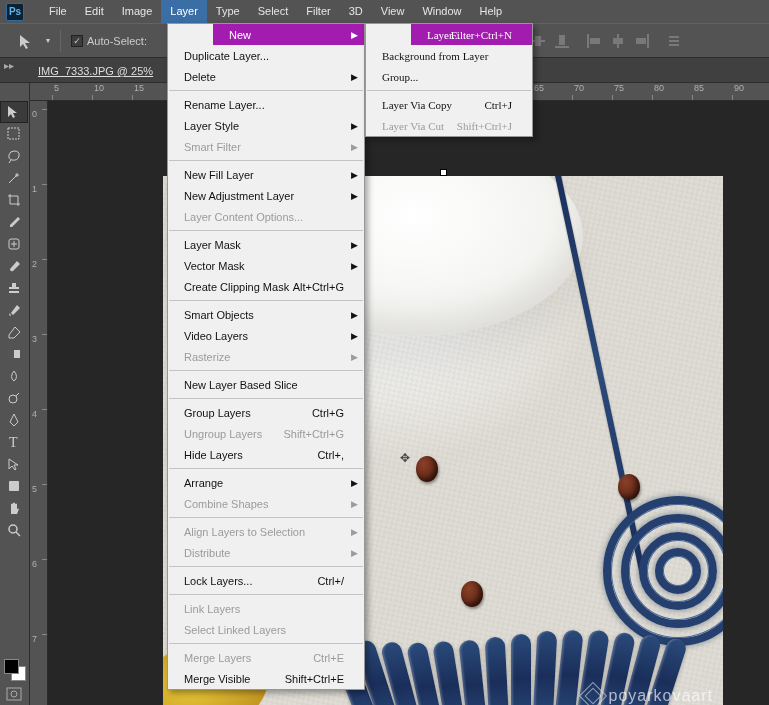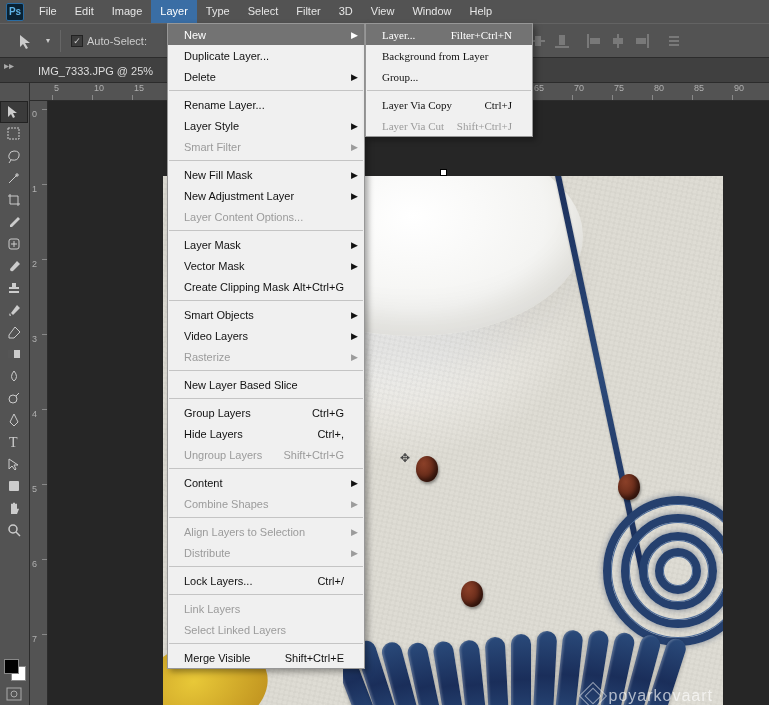--- a/index.html
+++ b/index.html
@@ -1,32 +1,32 @@
 <!DOCTYPE html>
 <html><head>
 <meta charset="utf-8">
 <style>
   * { margin:0; padding:0; box-sizing:border-box; }
   body { font-family: Tahoma, Arial, sans-serif; font-size:11px; background:#535353; color:#ccc; width:769px; height:705px; overflow:hidden; position:relative; }
   
   .menubar { height:23px; background:#535353; display:flex; align-items:center; padding-left:6px; color:#e6e6e6; }
-  .ps-logo { width:18px; height:18px; background:#0a2233; border:1px solid #2a6ca2; display:flex; align-items:center; justify-content:center; font-weight:bold; font-size:10px; color:#5fb3e6; border-radius:2px; margin-right:6px; }
+  .ps-logo { width:18px; height:18px; background:#0a2233; border:1px solid #2a6ca2; display:flex; align-items:center; justify-content:center; font-weight:bold; font-size:10px; color:#5fb3e6; border-radius:2px; margin-right:16px; }
   .menu-item { padding:0 9px; height:23px; line-height:23px; cursor:default; }
   .menu-item.active { background:#3a6ea5; color:#fff; }
   
   .optbar { height:35px; background:#535353; border-top:1px solid #636363; border-bottom:1px solid #2c2c2c; display:flex; align-items:center; padding-left:14px; gap:8px; }
   .move-icon { width:24px; height:24px; display:flex; align-items:center; justify-content:center; }
   .chk { width:12px; height:12px; background:#3c3c3c; border:1px solid #222; display:inline-flex; align-items:center; justify-content:center; font-size:9px; color:#ccc; margin-right:4px; }
   .optlabel { display:flex; align-items:center; }
   .divider { width:1px; height:22px; background:#3a3a3a; border-right:1px solid #666; margin:0 2px;}
   .btnset { display:flex; gap:0; }
   .obtn { width:26px; height:22px; border:1px solid #3a3a3a; background:#535353; display:flex; align-items:center; justify-content:center; }
   
   .tabrow { height:25px; background:#404040; display:flex; align-items:flex-end; padding-left:28px; border-bottom:1px solid #2c2c2c;}
-  .doc-tab { height:22px; padding:0 10px; display:flex; align-items:center; color:#ddd; font-size:11px;}
+  .doc-tab { height:22px; padding:0 10px; display:flex; align-items:center; color:#ddd; font-size:11px;text-decoration:underline;}
   
   .workspace { position:absolute; top:83px; left:0; right:0; bottom:0; background:#262626; }
   .tools { position:absolute; left:0; top:0; width:30px; height:100%; background:#535353; border-right:1px solid #2c2c2c; padding-top:18px; }
   .tool { width:28px; height:22px; display:flex; align-items:center; justify-content:center; color:#ccc; }
   .tool.sel { background:#3b3b3b; border:1px solid #222; }
   .swatches { position:absolute; bottom:24px; left:4px; width:22px; height:22px; }
   .swatch-big { width:15px; height:15px; background:#000; border:1px solid #888; position:absolute; top:0; left:0;}
   .swatch-sm  { width:15px; height:15px; background:#fff; border:1px solid #888; position:absolute; bottom:0; right:0;}
   
   .ruler-h { position:absolute; left:30px; top:0; right:0; height:18px; background:#535353; border-bottom:1px solid #2c2c2c; overflow:hidden;}
@@ -65,21 +65,21 @@
   .wrap-loop { position:absolute; width:20px; background:linear-gradient(#2a4a7a,#1a2e5a,#2a4a7a); border-radius:10px; box-shadow:inset 2px 0 2px rgba(255,255,255,0.2), 0 2px 4px rgba(0,0,0,0.3);}
   .leaf { position:absolute; bottom:-15px; left:-15px; width:120px; height:90px; background:radial-gradient(ellipse at 40% 40%, #e8c838, #b8881a); transform:rotate(-20deg); border-radius:40% 60% 50% 50%;}
   .handle { position:absolute; top:68px; left:392px; width:7px; height:7px; background:#fff; border:1px solid #000;}
   .center-mark{ position:absolute; top:350px; left:352px; color:#444; font-size:12px;}
   .watermark { position:absolute; bottom:10px; right:10px; color:rgba(255,255,255,0.65); font-size:16px; letter-spacing:1px; display:flex; align-items:center; gap:6px;}
   .wm-icon { width:20px; height:20px; border:1px solid rgba(255,255,255,0.5); transform:rotate(45deg); position:relative;}
   .wm-icon::after{content:""; position:absolute; inset:3px; border:1px solid rgba(255,255,255,0.5);}
   
   .menu { position:absolute; background:#f0f0f0; color:#111; border:1px solid #979797; box-shadow:3px 3px 6px rgba(0,0,0,0.35); font-size:11px; }
   .menu .row { height:21px; display:flex; align-items:center; padding:0 20px 0 16px; position:relative; white-space:nowrap;}
-  .menu .row.hl { background:#737373; color:#fff; }
+  .menu .row.hl { background:#a21caf; color:#fff;margin-left:45px; }
   .menu .row.dim { color:#9b9b9b; }
   .menu .row .sc { position:absolute; right:20px; }
   .menu .row .ar { position:absolute; right:6px; font-size:9px; }
   .menu .sep { height:1px; background:#c4c4c4; margin:3px 1px; }
   .menu.m1 { top:23px; left:167px; width:198px; }
   .menu.m2 { top:23px; left:365px; width:168px;font-family:Liberation Serif, serif; }
   
   .align-group{ display:flex; gap:4px; margin-left:4px;}
   .aicon{ width:20px; height:18px; opacity:.55; display:flex; align-items:center; justify-content:center;}
 </style>
@@ -466,21 +466,21 @@
     <div class="row">
       <span>Layer Style</span>
       <span class="ar">▶</span>
     </div>
     <div class="row dim">
       <span>Smart Filter</span>
       <span class="ar">▶</span>
     </div>
     <div class="sep"></div>
     <div class="row">
-      <span>New Fill Mask</span>
+      <span>New Fill Layer</span>
       <span class="ar">▶</span>
     </div>
     <div class="row">
       <span>New Adjustment Layer</span>
       <span class="ar">▶</span>
     </div>
     <div class="row dim">
       <span>Layer Content Options...</span>
     </div>
     <div class="sep"></div>
@@ -511,31 +511,31 @@
     </div>
     <div class="sep"></div>
     <div class="row">
       <span>New Layer Based Slice</span>
     </div>
     <div class="sep"></div>
     <div class="row">
       <span>Group Layers</span>
       <span class="sc">Ctrl+G</span>
     </div>
+    <div class="row dim">
+      <span>Ungroup Layers</span>
+      <span class="sc">Shift+Ctrl+G</span>
+    </div>
     <div class="row">
       <span>Hide Layers</span>
       <span class="sc">Ctrl+,</span>
     </div>
-    <div class="row dim">
-      <span>Ungroup Layers</span>
-      <span class="sc">Shift+Ctrl+G</span>
-    </div>
-    <div class="sep"></div>
-    <div class="row">
-      <span>Content</span>
+    <div class="sep"></div>
+    <div class="row">
+      <span>Arrange</span>
       <span class="ar">▶</span>
     </div>
     <div class="row dim">
       <span>Combine Shapes</span>
       <span class="ar">▶</span>
     </div>
     <div class="sep"></div>
     <div class="row dim">
       <span>Align Layers to Selection</span>
       <span class="ar">▶</span>
@@ -550,20 +550,24 @@
       <span class="sc">Ctrl+/</span>
     </div>
     <div class="sep"></div>
     <div class="row dim">
       <span>Link Layers</span>
     </div>
     <div class="row dim">
       <span>Select Linked Layers</span>
     </div>
     <div class="sep"></div>
+    <div class="row dim">
+      <span>Merge Layers</span>
+      <span class="sc">Ctrl+E</span>
+    </div>
     <div class="row">
       <span>Merge Visible</span>
       <span class="sc">Shift+Ctrl+E</span>
     </div>
   </div>
 
 <div class="menu m2" id="newMenu">
     <div class="row hl">
       <span>Layer...</span>
       <span class="sc">Filter+Ctrl+N</span>

